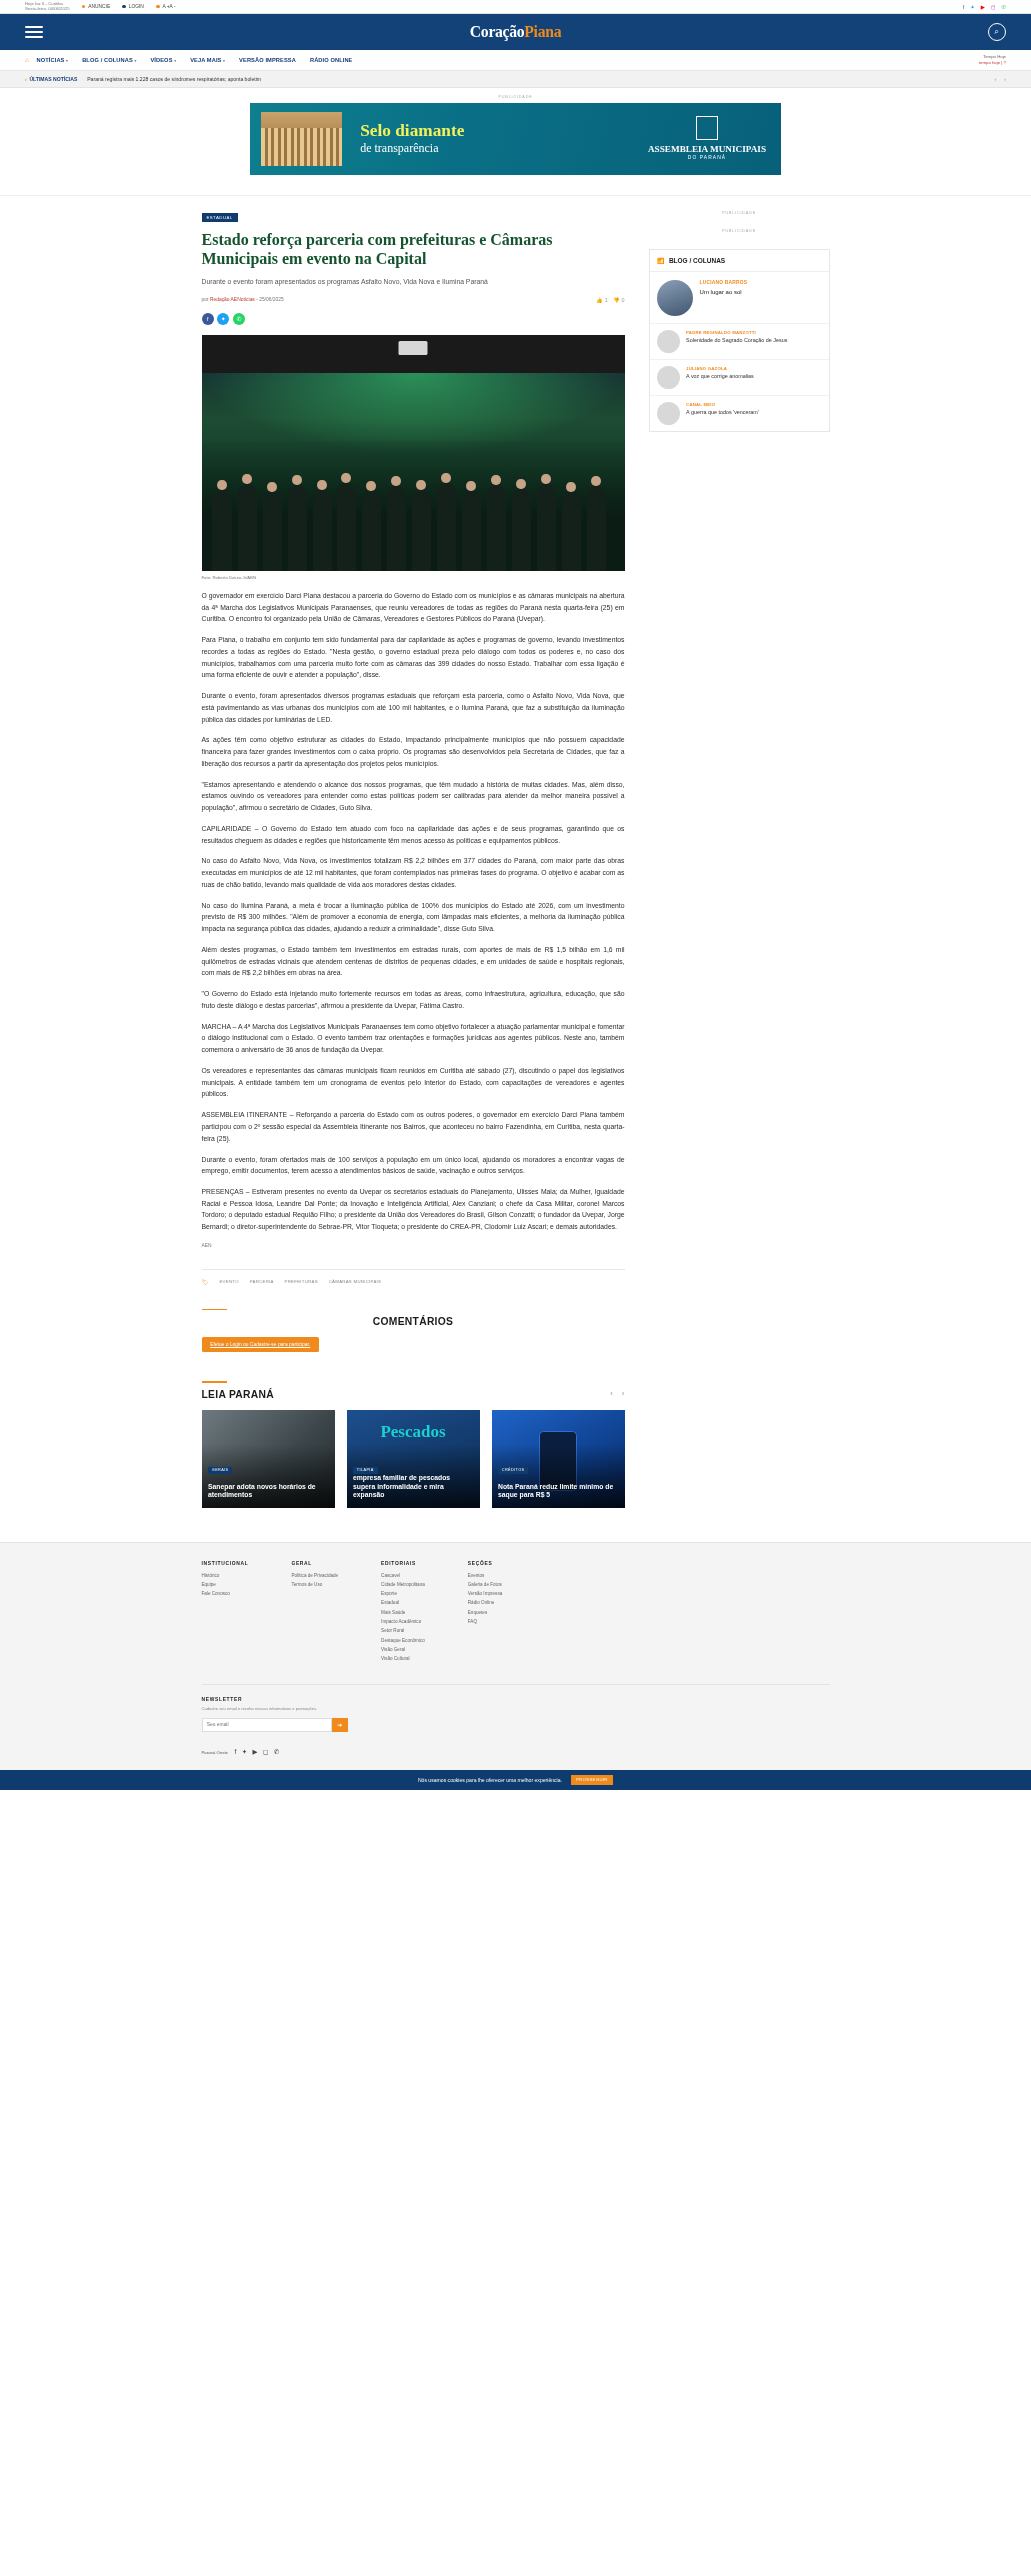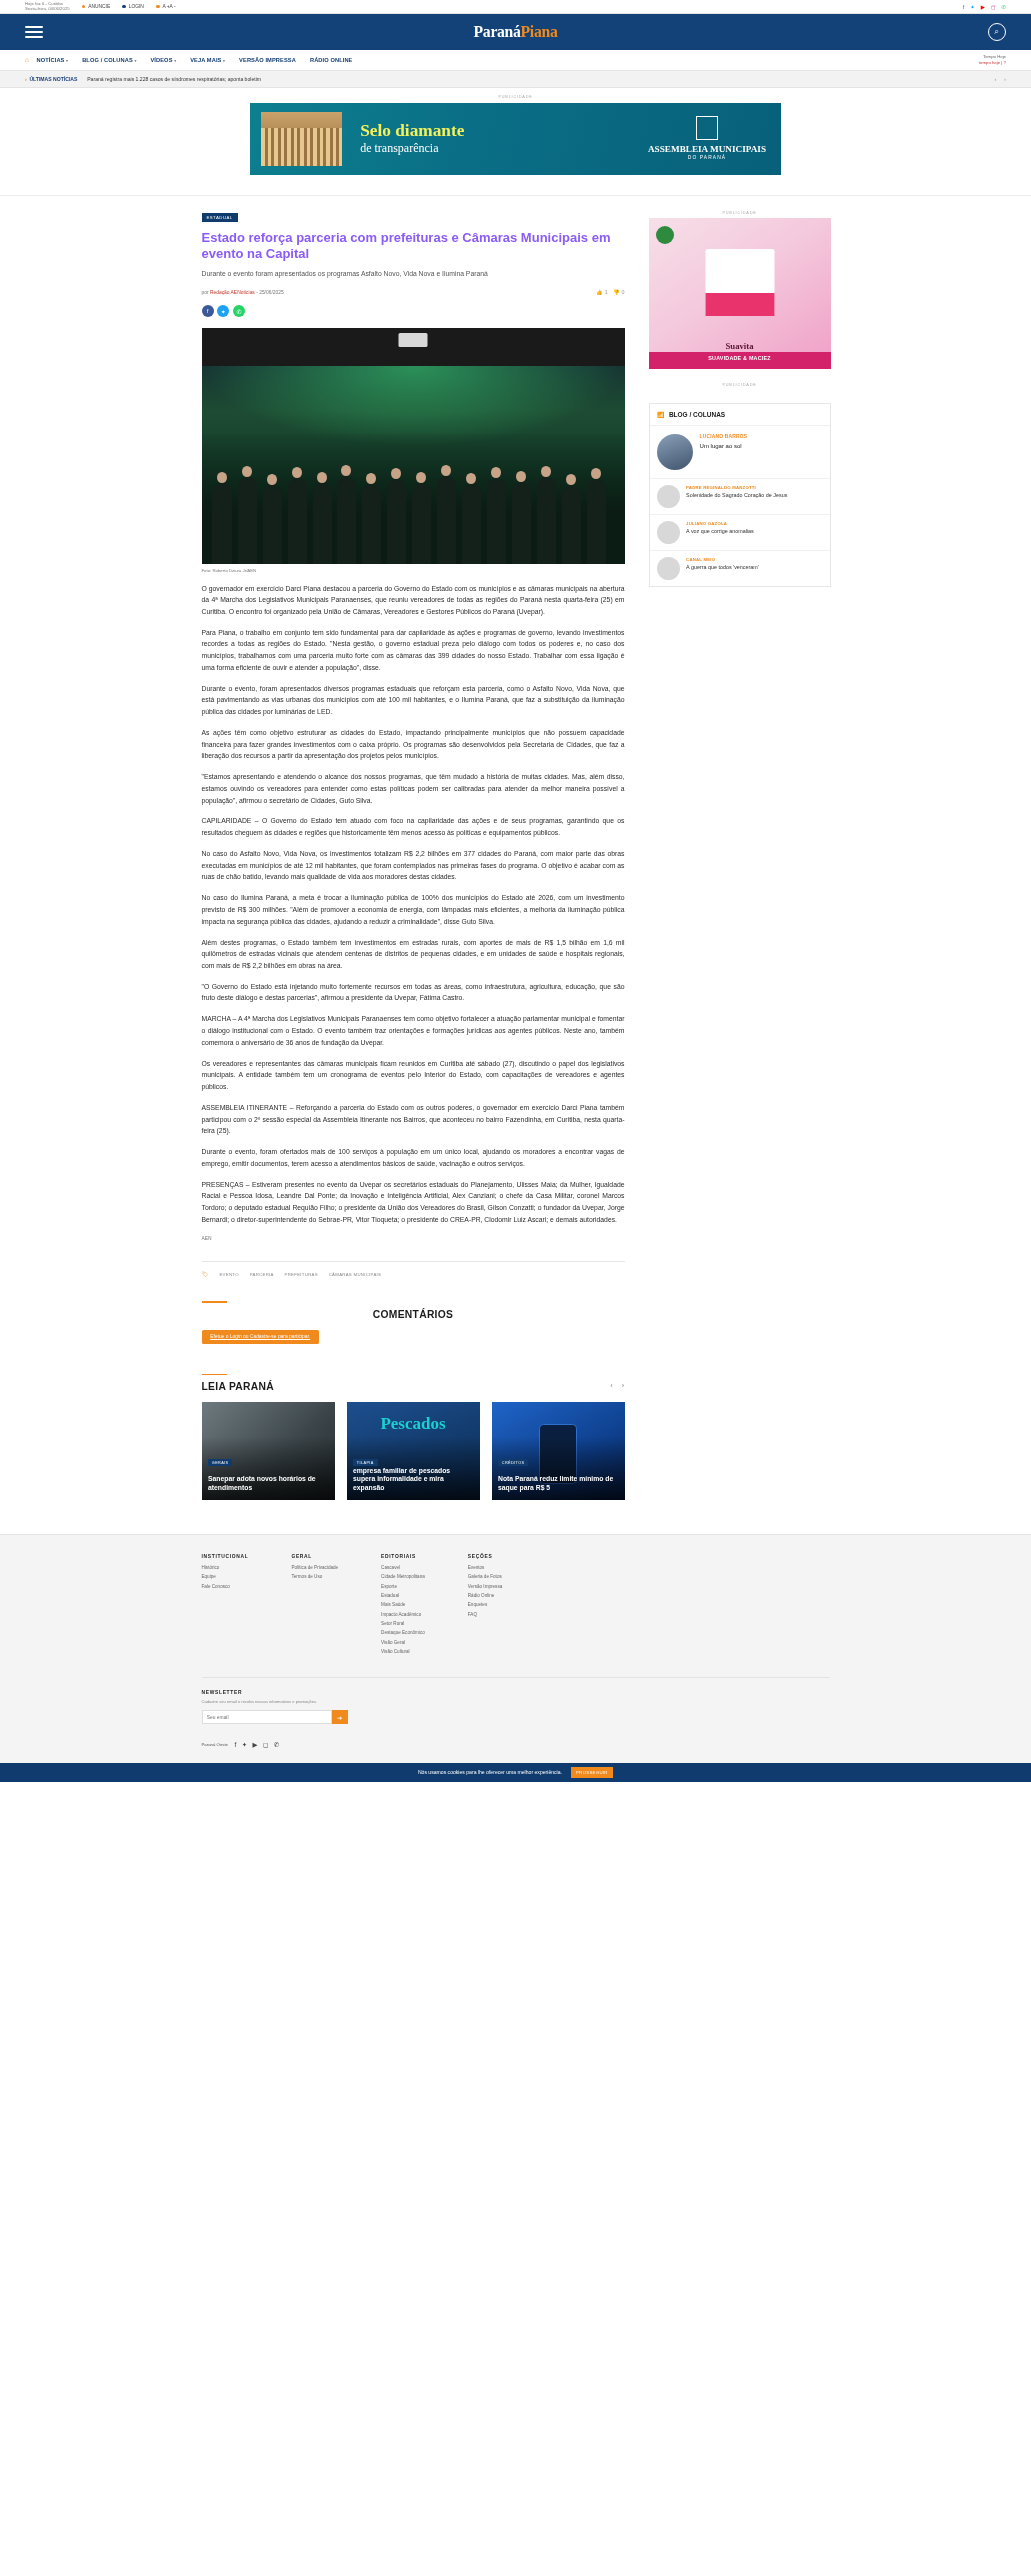--- a/index.html
+++ b/index.html
@@ -164,24 +164,24 @@
     display: inline-block;
     background: #0f3b6e;
     color: #fff;
     font-size: 4.3px;
     letter-spacing: 0.5px;
     padding: 2.2px 4.9px;
     text-transform: uppercase;
     margin-bottom: 7.6px;
   }
   h1.title {
-    font-size: 13px;
+    font-size: 16px;
     line-height: 1.24;
-    color: #8b5cf6;
-    font-family: Liberation Sans, sans-serif;
+    color: #14532d;
+    font-family: Liberation Serif, serif;
     font-weight: bold;
     margin-bottom: 7.6px;
   }
   .subtitle {
     font-size: 6.8px;
     color: #555;
     line-height: 1.5;
     margin-bottom: 9.8px;
   }
   .byline-row { display:flex; align-items:center; font-size:4.9px; color:#777; margin-bottom: 9.8px;}
@@ -367,21 +367,21 @@
   </div>
 </div>
 
 <div class="header">
   <div class="burger">
       <span></span>
       <span></span>
       <span></span>
     </div>
   <div class="logo">
-    <span class="a">Paraná</span><span class="b">Piana</span>
+    <span class="a">Coração</span><span class="b">Piana</span>
   </div>
   <div class="search-btn">⌕</div>
 </div>
 
 <div class="nav">
   <span class="home">⌂</span>
   <a href="#"><span>NOTÍCIAS</span><span class="caret">▾</span></a>
   <a href="#"><span>BLOG / COLUNAS</span><span class="caret">▾</span></a>
   <a href="#"><span>VÍDEOS</span><span class="caret">▾</span></a>
   <a href="#"><span>VEJA MAIS</span><span class="caret">▾</span></a>
@@ -523,29 +523,20 @@
           <div class="ovl"></div>
           <div class="shade"></div>
         <div class="cat">CRÉDITOS</div>
         <div class="ct">Nota Paraná reduz limite mínimo de saque para R$ 5</div>
       </div>
     </div>
   </div>
 
   <div class="sidebar">
     <div class="side-pub">PUBLICIDADE</div>
-    <div class="ad1">
-      <div class="logo1"></div>
-      <div class="box">
-          <div class="band"></div>
-        </div>
-      <div class="lbl">Suavita</div>
-      <div class="strip"></div>
-      <div class="sub">SUAVIDADE &amp; MACIEZ</div>
-    </div>
 
     <div class="side-pub" style="margin-top:14px">PUBLICIDADE</div>
 
     <div class="blog-box">
       <div class="blog-head">
         <span class="rss">📶</span>
         <span>BLOG / COLUNAS</span>
       </div>
       <div class="blog-feature">
         <div class="ph"></div>

